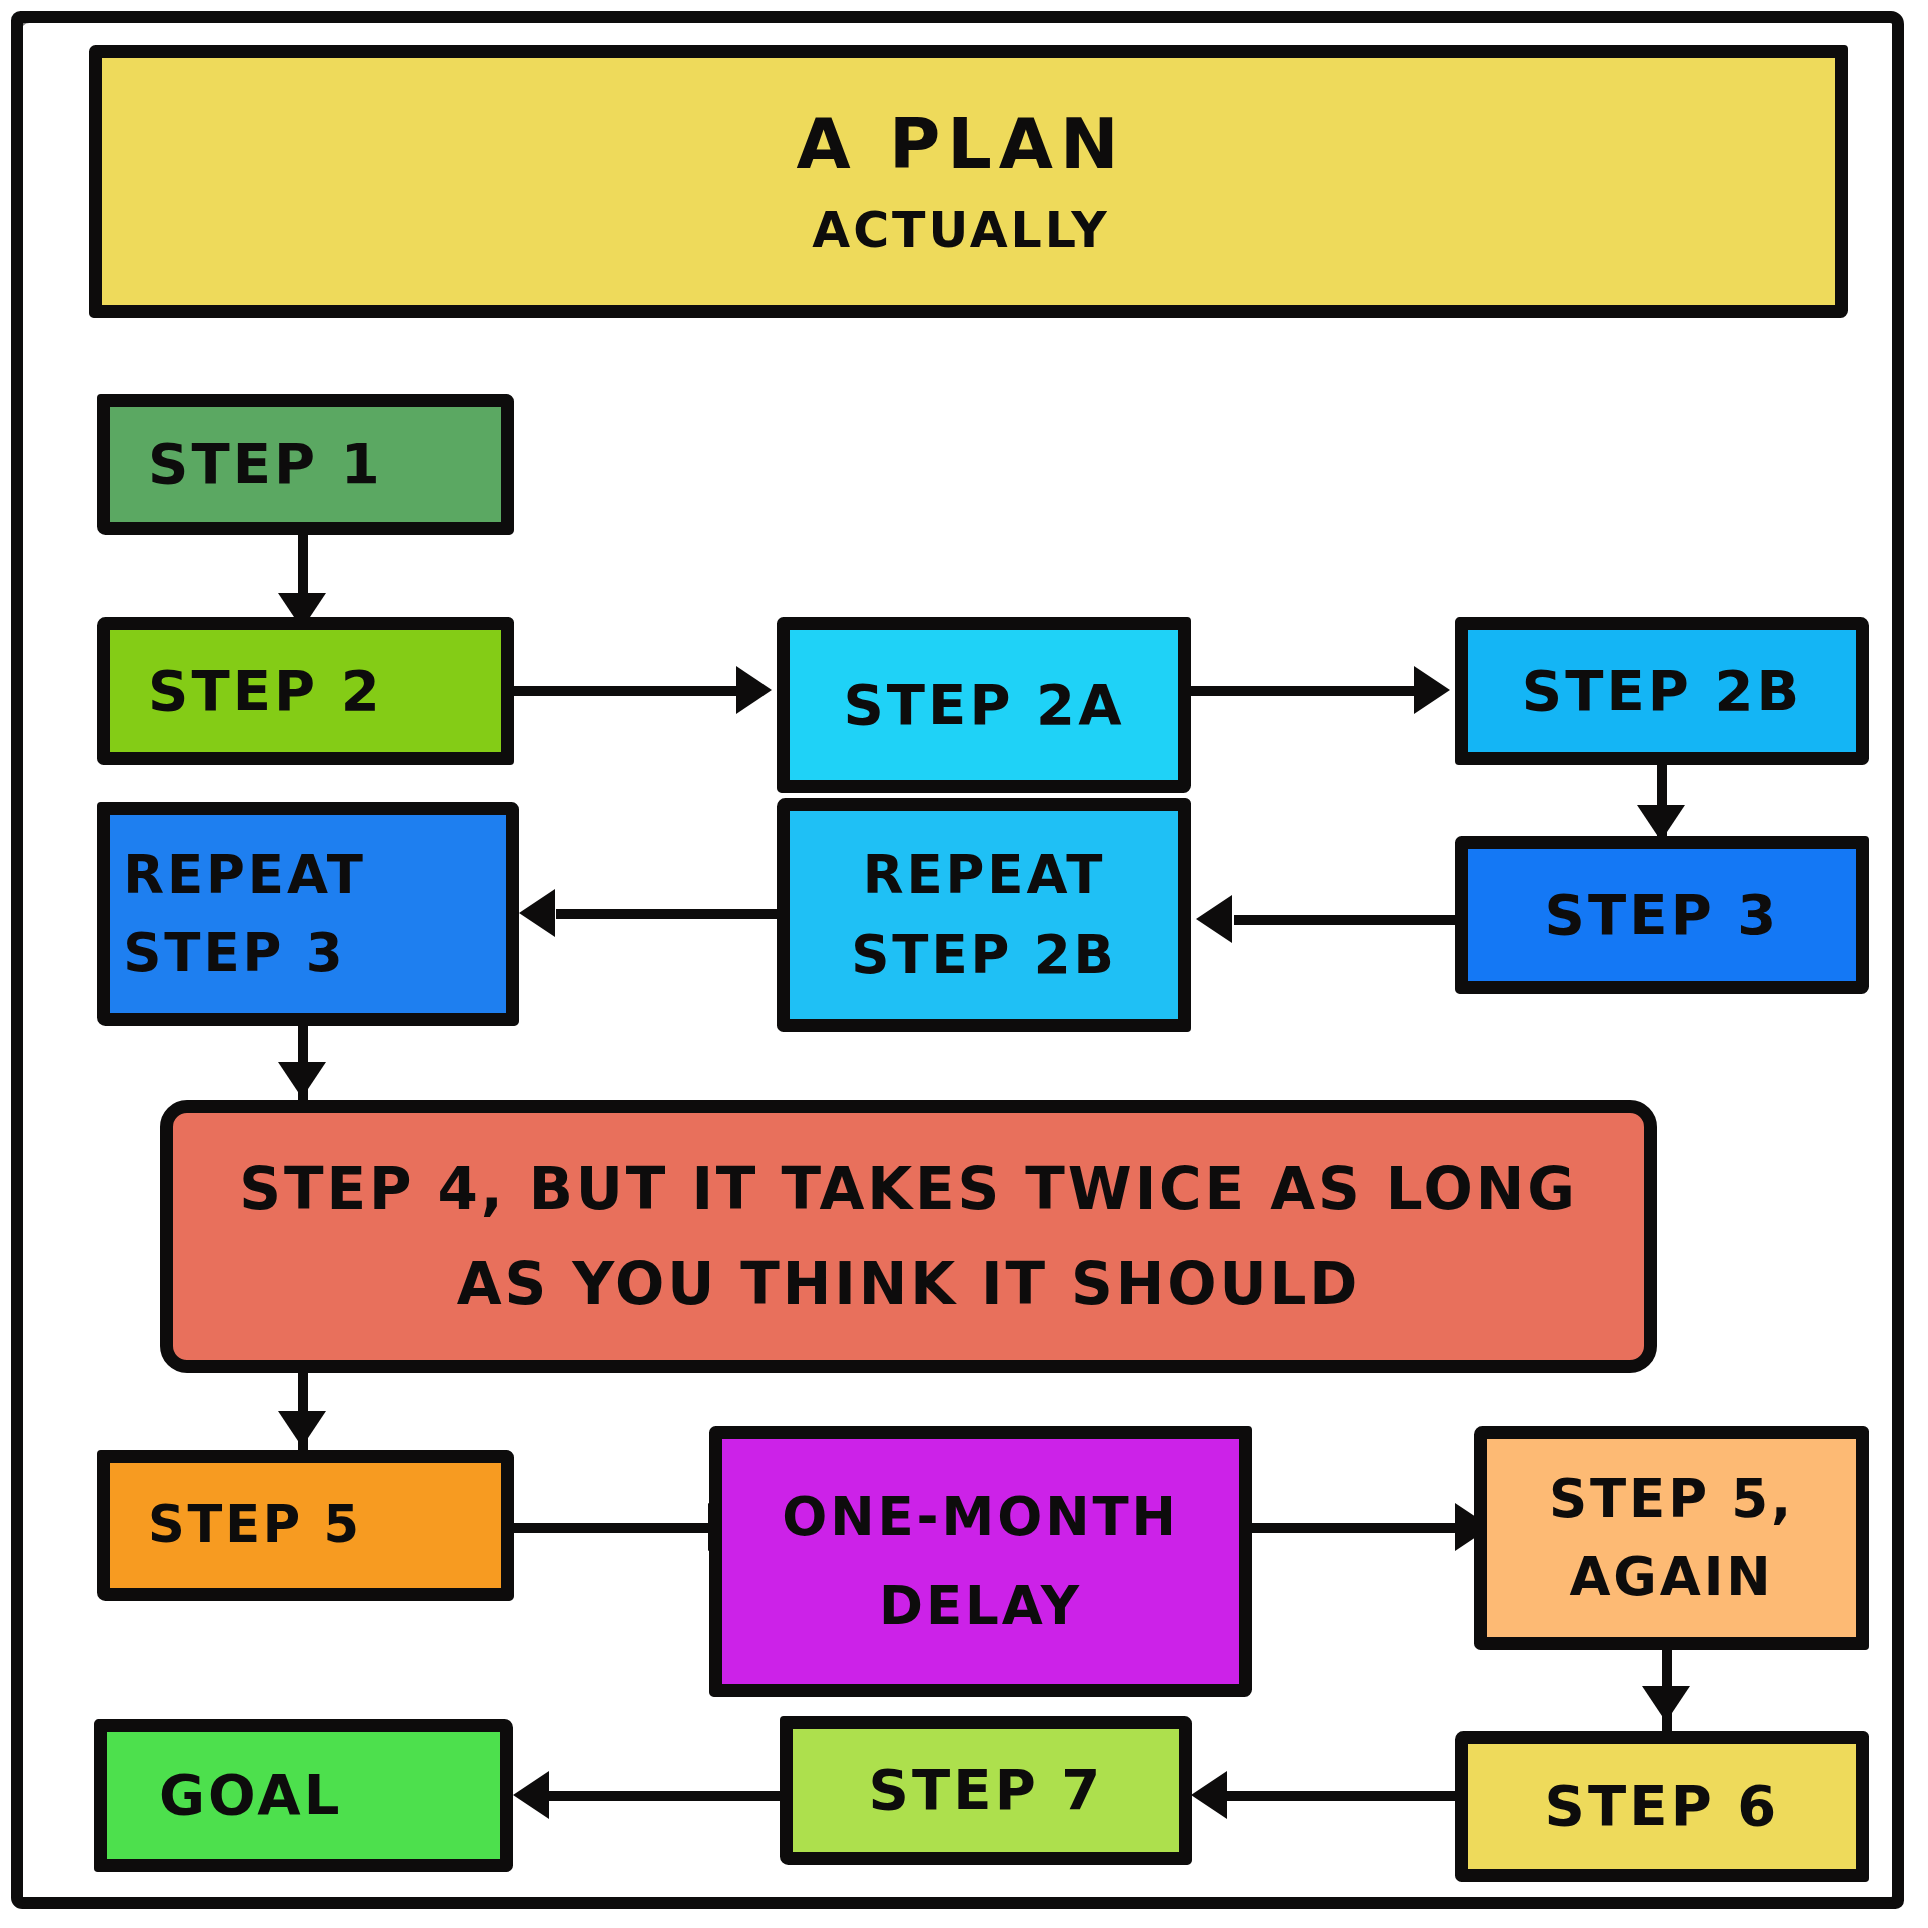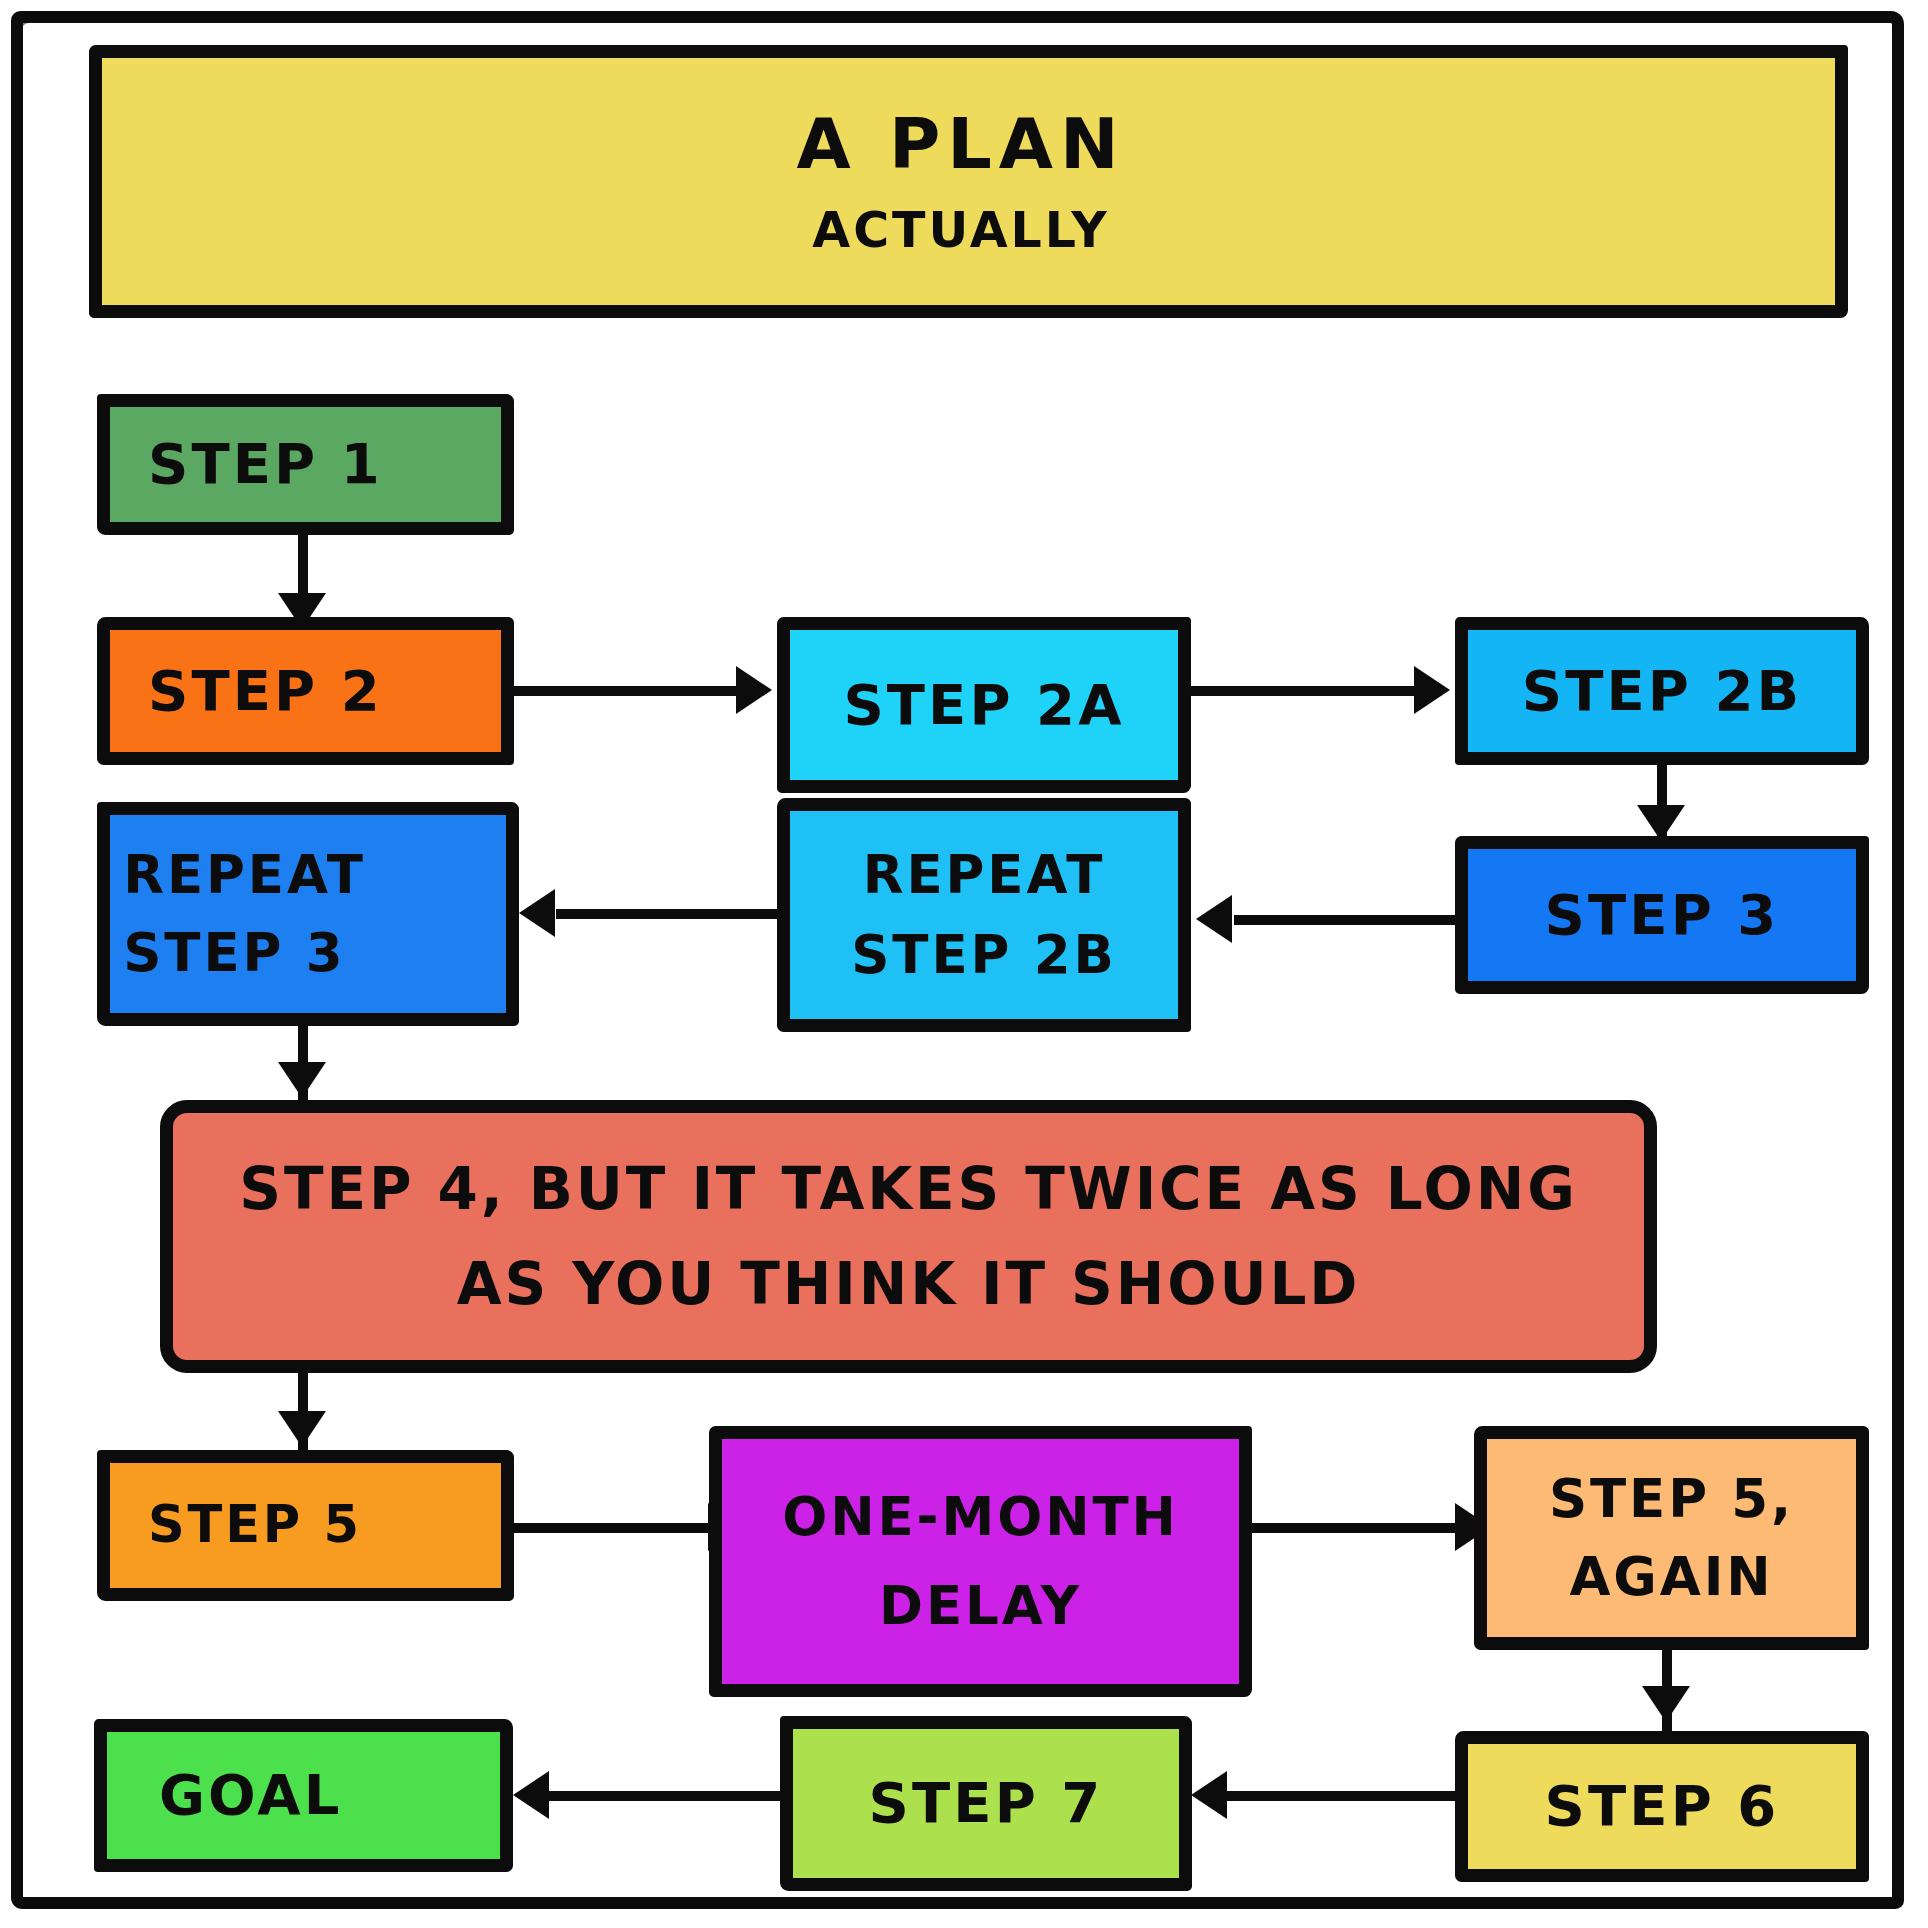--- a/index.html
+++ b/index.html
@@ -97,21 +97,21 @@
     </span>
   </div>
 
   <div class="node lg wob2" style="left:97px; top:394px; width:417px; height:141px; background:#5BA862; justify-content:flex-start;">
     <span class="txt" style="text-align:left; padding-left:38px;">STEP 1</span>
   </div>
 
   <div class="edge v" style="left:298px; top:533px; height:90px;"></div>
   <div class="arrowhead down" style="left:278px; top:593px;"></div>
 
-  <div class="node lg wob3" style="left:97px; top:617px; width:417px; height:148px; background:#f97316; justify-content:flex-start;">
+  <div class="node lg wob3" style="left:97px; top:617px; width:417px; height:148px; background:#84cc16; justify-content:flex-start;">
     <span class="txt" style="text-align:left; padding-left:38px;">STEP 2</span>
   </div>
 
   <div class="edge h" style="left:514px; top:686px; width:235px;"></div>
   <div class="arrowhead right" style="left:736px; top:666px;"></div>
 
   <div class="node lg wob1" style="left:777px; top:617px; width:414px; height:176px; background:#1FD2F7;">
     <span class="txt">STEP 2A</span>
   </div>
 
@@ -189,21 +189,21 @@
   <div class="edge v" style="left:1662px; top:1648px; height:83px;"></div>
   <div class="arrowhead down" style="left:1642px; top:1686px;"></div>
 
   <div class="node lg wob4" style="left:94px; top:1719px; width:419px; height:153px; background:#4DE04D; justify-content:flex-start;">
     <span class="txt" style="text-align:left; padding-left:52px;">GOAL</span>
   </div>
 
   <div class="edge h" style="left:549px; top:1791px; width:234px;"></div>
   <div class="arrowhead left" style="left:513px; top:1771px;"></div>
 
-  <div class="node lg wob2" style="left:780px; top:1716px; width:412px; height:175px; background:#ADE04D;">
+  <div class="node lg wob2" style="left:780px; top:1716px; width:412px; height:149px; background:#ADE04D;">
     <span class="txt">STEP 7</span>
   </div>
 
   <div class="edge h" style="left:1227px; top:1791px; width:234px;"></div>
   <div class="arrowhead left" style="left:1191px; top:1771px;"></div>
 
   <div class="node lg wob3" style="left:1455px; top:1731px; width:414px; height:151px; background:#EEDA5B;">
     <span class="txt">STEP 6</span>
   </div>
 

